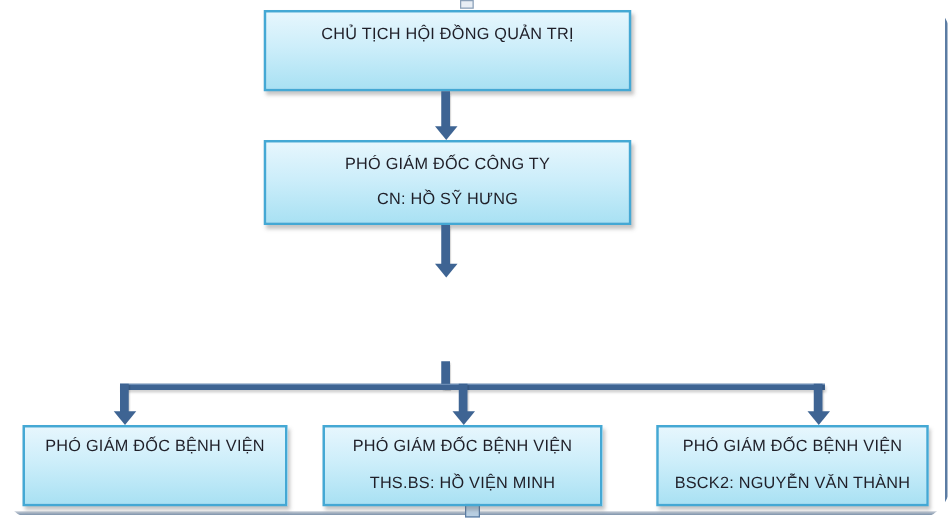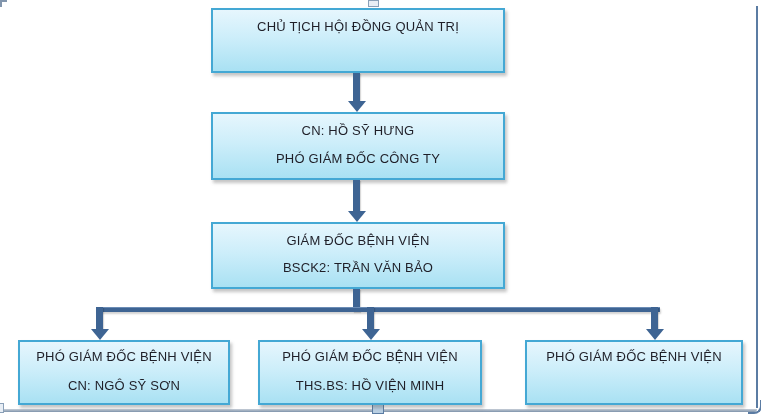--- a/index.html
+++ b/index.html
@@ -7,20 +7,21 @@
     padding: 0;
     background: #ffffff;
     font-family: "Liberation Sans", sans-serif;
   }
   .canvas {
     position: relative;
     width: 761px;
     height: 416px;
     background: #ffffff;
     overflow: hidden;
+    border-radius: 31px;
   }
   
   .frame-right {
     position: absolute;
     top: 6px; left: 756px;
     width: 2px; height: 402px;
     background: #5b7ca3;
   }
   .frame-bottom {
     position: absolute;
@@ -125,51 +126,47 @@
   <div class="handle-bottom-left"></div>
 
   <div class="node" style="left:211px; top:8px; width:294px; height:65px;">
     <span class="line">CHỦ TỊCH HỘI ĐỒNG QUẢN TRỊ</span>
   </div>
 
   <div class="shaft-v" style="left:353px; top:73px; height:29px;"></div>
   <div class="arrowhead-down" style="left:348px; top:101px;"></div>
 
   <div class="node" style="left:211px; top:112px; width:294px; height:68px;">
+    <span class="line">PHÓ GIÁM ĐỐC CÔNG TY</span>
     <span class="line">CN:  HỒ SỸ HƯNG</span>
-    <span class="line">PHÓ GIÁM ĐỐC CÔNG TY</span>
   </div>
 
   <div class="shaft-v" style="left:353px; top:180px; height:32px;"></div>
   <div class="arrowhead-down" style="left:348px; top:211px;"></div>
 
-  <div class="node" style="left:211px; top:222px; width:294px; height:67px;">
-    <span class="line">GIÁM ĐỐC BỆNH VIỆN</span>
-    <span class="line">BSCK2: TRẦN VĂN BẢO</span>
-  </div>
 
   <div class="shaft-v" style="left:353px; top:289px; height:23px;"></div>
   <div class="shaft-h" style="left:96px;  top:307px; width:564px;"></div>
 
   <div class="shaft-v" style="left:96px;  top:307px; height:23px;"></div>
   <div class="arrowhead-down" style="left:91px;  top:329px;"></div>
 
   <div class="shaft-v" style="left:367px; top:307px; height:23px;"></div>
   <div class="arrowhead-down" style="left:362px; top:329px;"></div>
 
   <div class="shaft-v" style="left:651px; top:307px; height:23px;"></div>
   <div class="arrowhead-down" style="left:646px; top:329px;"></div>
 
   <div class="node" style="left:18px; top:340px; width:212px; height:65px; padding-top:8px; padding-bottom:10px;">
     <span class="line">PHÓ GIÁM ĐỐC BỆNH VIỆN</span>
-    <span class="line">CN: NGÔ SỸ SƠN</span>
   </div>
 
   <div class="node" style="left:258px; top:340px; width:224px; height:65px; padding-top:8px; padding-bottom:10px;">
     <span class="line">PHÓ GIÁM ĐỐC BỆNH VIỆN</span>
     <span class="line">THS.BS: HỒ VIỆN MINH</span>
   </div>
 
   <div class="node" style="left:525px; top:340px; width:218px; height:65px; padding-top:8px; padding-bottom:10px;">
     <span class="line">PHÓ GIÁM ĐỐC BỆNH VIỆN</span>
+    <span class="line">BSCK2: NGUYỄN VĂN THÀNH</span>
   </div>
 
 </div>
 
 </body></html>

